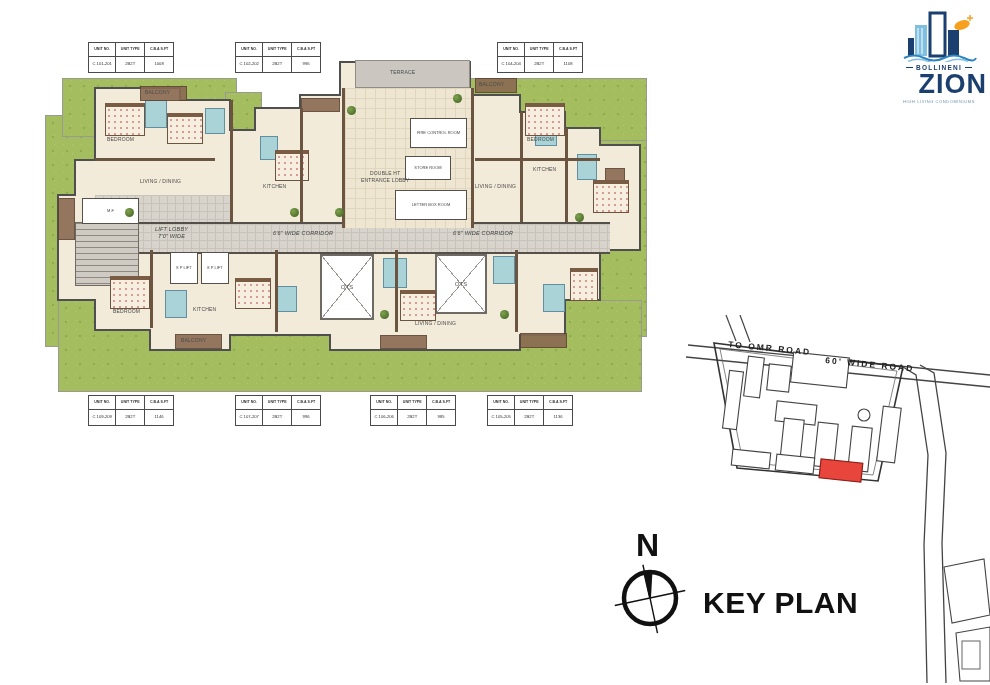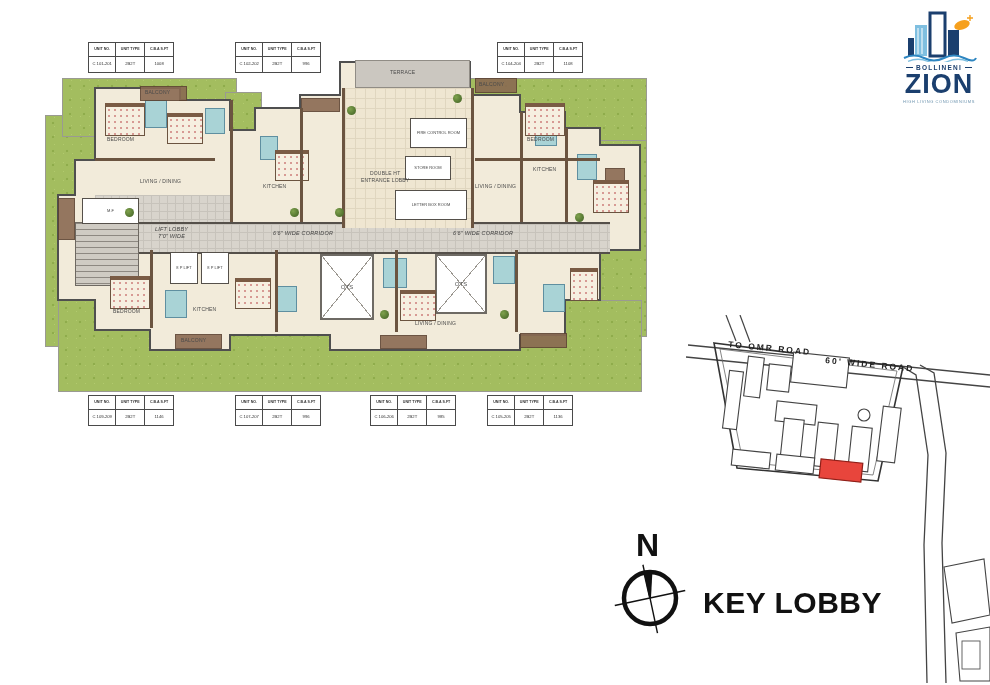--- a/index.html
+++ b/index.html
@@ -65,21 +65,21 @@
   #keyplan-svg{position:absolute;left:640px;top:315px;z-index:2;}
   #keyplan-title{position:absolute;left:703px;top:586px;font-size:30px;font-weight:bold;
                  color:#111;letter-spacing:.5px;z-index:3;}
   #north-svg{position:absolute;left:608px;top:526px;z-index:3;}
 
   
   #logo{position:absolute;left:891px;top:8px;width:96px;z-index:6;text-align:center;}
   #logo .brand-top{display:flex;align-items:center;justify-content:center;gap:3px;
                    font-size:6.5px;font-weight:bold;color:#1B3F6E;letter-spacing:1.2px;margin-top:-2px;}
   #logo .brand-top:before,#logo .brand-top:after{content:"";flex:0 0 7px;height:1px;background:#1B3F6E;}
-  #logo .brand-main{font-size:27px;font-weight:800;color:#1B3F6E;letter-spacing:1px;line-height:1;margin-top:0px;}
+  #logo .brand-main{font-size:27px;font-weight:800;color:#1B3F6E;letter-spacing:1px;line-height:1;margin-top:0px;text-align:right;}
   #logo .tagline{font-size:4px;color:#6C93AE;letter-spacing:.6px;margin-top:1px;}
 </style>
 </head>
 <body>
 
 <div id="plan">
 
   <div class="lawn" style="left:0;top:57px;width:50px;height:230px"></div>
   <div class="lawn" style="left:17px;top:20px;width:173px;height:57px"></div>
   <div class="lawn" style="left:180px;top:34px;width:35px;height:63px"></div>
@@ -327,21 +327,21 @@
 <svg id="north-svg" width="84" height="112" viewBox="0 0 84 112">
   <text x="28" y="30" font-size="32" font-weight="bold" fill="#111">N</text>
   <g transform="rotate(-12 42 72)" stroke="#111">
     <line x1="42" y1="38" x2="42" y2="108" stroke-width="1.4"></line>
     <line x1="6" y1="72" x2="78" y2="72" stroke-width="1.4"></line>
   </g>
   <circle cx="42" cy="72" r="26" fill="none" stroke="#111" stroke-width="4.5"></circle>
   <polygon points="38,47 47,47 43,72 41,72" fill="#111" transform="rotate(-6 42 72)"></polygon>
 </svg>
 
-<div id="keyplan-title">KEY LOBBY</div>
+<div id="keyplan-title">KEY PLAN</div>
 
 <div id="logo">
   <svg width="94" height="54" viewBox="0 0 94 54">
     <rect x="16" y="30" width="6" height="18" fill="#1B3F6E"></rect>
     <rect x="23" y="17" width="12" height="31" fill="#7FBFE0"></rect>
     <line x1="26" y1="20" x2="26" y2="46" stroke="#fff" stroke-width="1"></line>
     <line x1="30" y1="20" x2="30" y2="46" stroke="#fff" stroke-width="1"></line>
     <rect x="38" y="5" width="15" height="43" fill="#fff" stroke="#1B3F6E" stroke-width="3"></rect>
     <rect x="56" y="22" width="11" height="26" fill="#1B3F6E"></rect>
     <ellipse cx="70" cy="17" rx="8" ry="4.5" fill="#F6A01D" transform="rotate(-18 70 17)"></ellipse>

